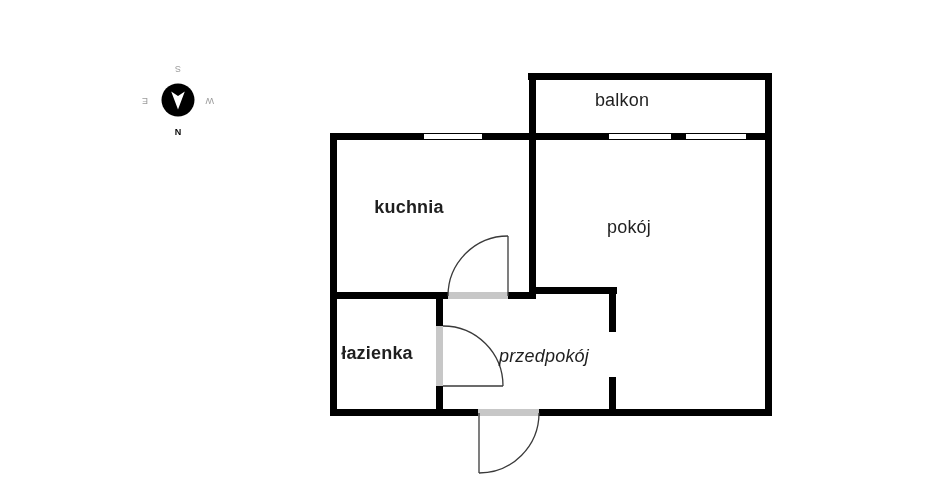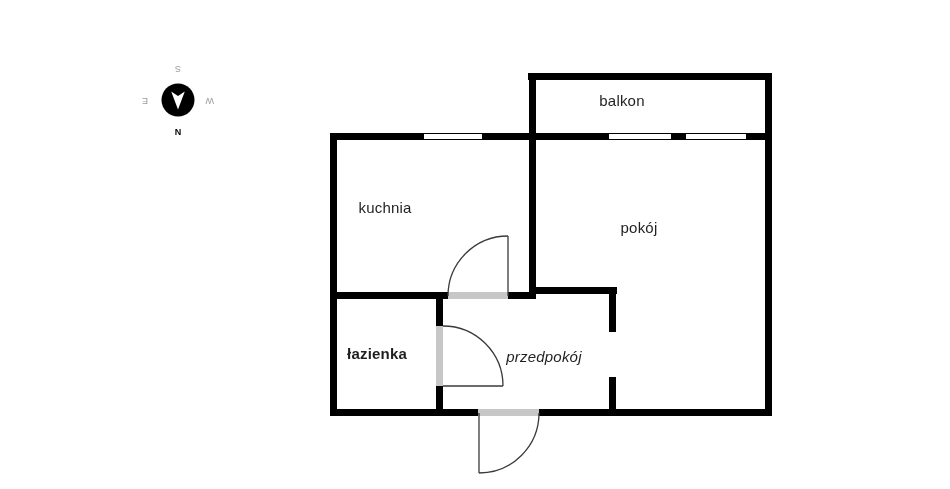--- a/index.html
+++ b/index.html
@@ -10,21 +10,21 @@
     --compass-primary:#000000;
     --compass-secondary:#9b9b9b;
     --background:#ffffff;
   }
   html,body{margin:0;padding:0;}
   body{background:var(--background);font-family:"Liberation Sans",sans-serif;}
   .canvas{position:relative;width:950px;height:489px;background:var(--background);overflow:hidden;}
   .wall{position:absolute;background:var(--wall);}
   .threshold{position:absolute;background:var(--door-opening);}
   .window{position:absolute;background:var(--background);border:1px solid var(--wall);box-sizing:border-box;}
-  .room-label{position:absolute;transform:translate(-50%,-50%);font-size:15px;color:var(--label-text);white-space:nowrap;letter-spacing:.2px;}
+  .room-label{position:absolute;transform:translate(-50%,-50%);font-size:18px;color:var(--label-text);white-space:nowrap;letter-spacing:.2px;}
   .door-svg{position:absolute;left:0;top:0;pointer-events:none;}
   .door-svg path,.door-svg line{stroke:var(--door-line);stroke-width:1.3;fill:none;}
   
   .compass{position:absolute;left:142px;top:64px;width:72px;height:72px;transform:rotate(180deg);}
   .compass-circle{position:absolute;left:50%;top:50%;width:33px;height:33px;transform:translate(-50%,-50%);background:var(--compass-primary);border-radius:50%;}
   .compass-arrow{position:absolute;left:50%;top:50%;transform:translate(-50%,-50%);}
   .compass-letter{position:absolute;font-size:9px;line-height:9px;color:var(--compass-secondary);}
   .compass-letter.n{left:50%;top:0;transform:translateX(-50%);color:var(--compass-primary);font-weight:700;}
   .compass-letter.e{right:0;top:50%;transform:translateY(-50%);}
   .compass-letter.s{left:50%;bottom:0;transform:translateX(-50%);}
@@ -73,18 +73,18 @@
   <svg class="door-svg" width="950" height="489" viewBox="0 0 950 489">
     <line x1="508" y1="296" x2="508" y2="236"></line>
     <path d="M448 296 A60 60 0 0 1 508 236"></path>
     <line x1="443" y1="386" x2="503" y2="386"></line>
     <path d="M443 326 A60 60 0 0 1 503 386"></path>
     <line x1="479" y1="413" x2="479" y2="473"></line>
     <path d="M539 413 A60 60 0 0 1 479 473"></path>
   </svg>
 
   <div class="room-label" style="left:622px;top:100px;">balkon</div>
-  <div class="room-label" style="left:385px;top:207px;">kuchnia</div>
-  <div class="room-label" style="left:629px;top:227px;margin-left:10px;">pokój</div>
+  <div class="room-label" style="left:409px;top:207px;font-weight:bold;">kuchnia</div>
+  <div class="room-label" style="left:629px;top:227px;">pokój</div>
   <div class="room-label" style="left:377px;top:353px;font-weight:bold;">łazienka</div>
   <div class="room-label" style="left:544px;top:356px;font-style:italic;">przedpokój</div>
 
 </div>
 
 </body></html>

